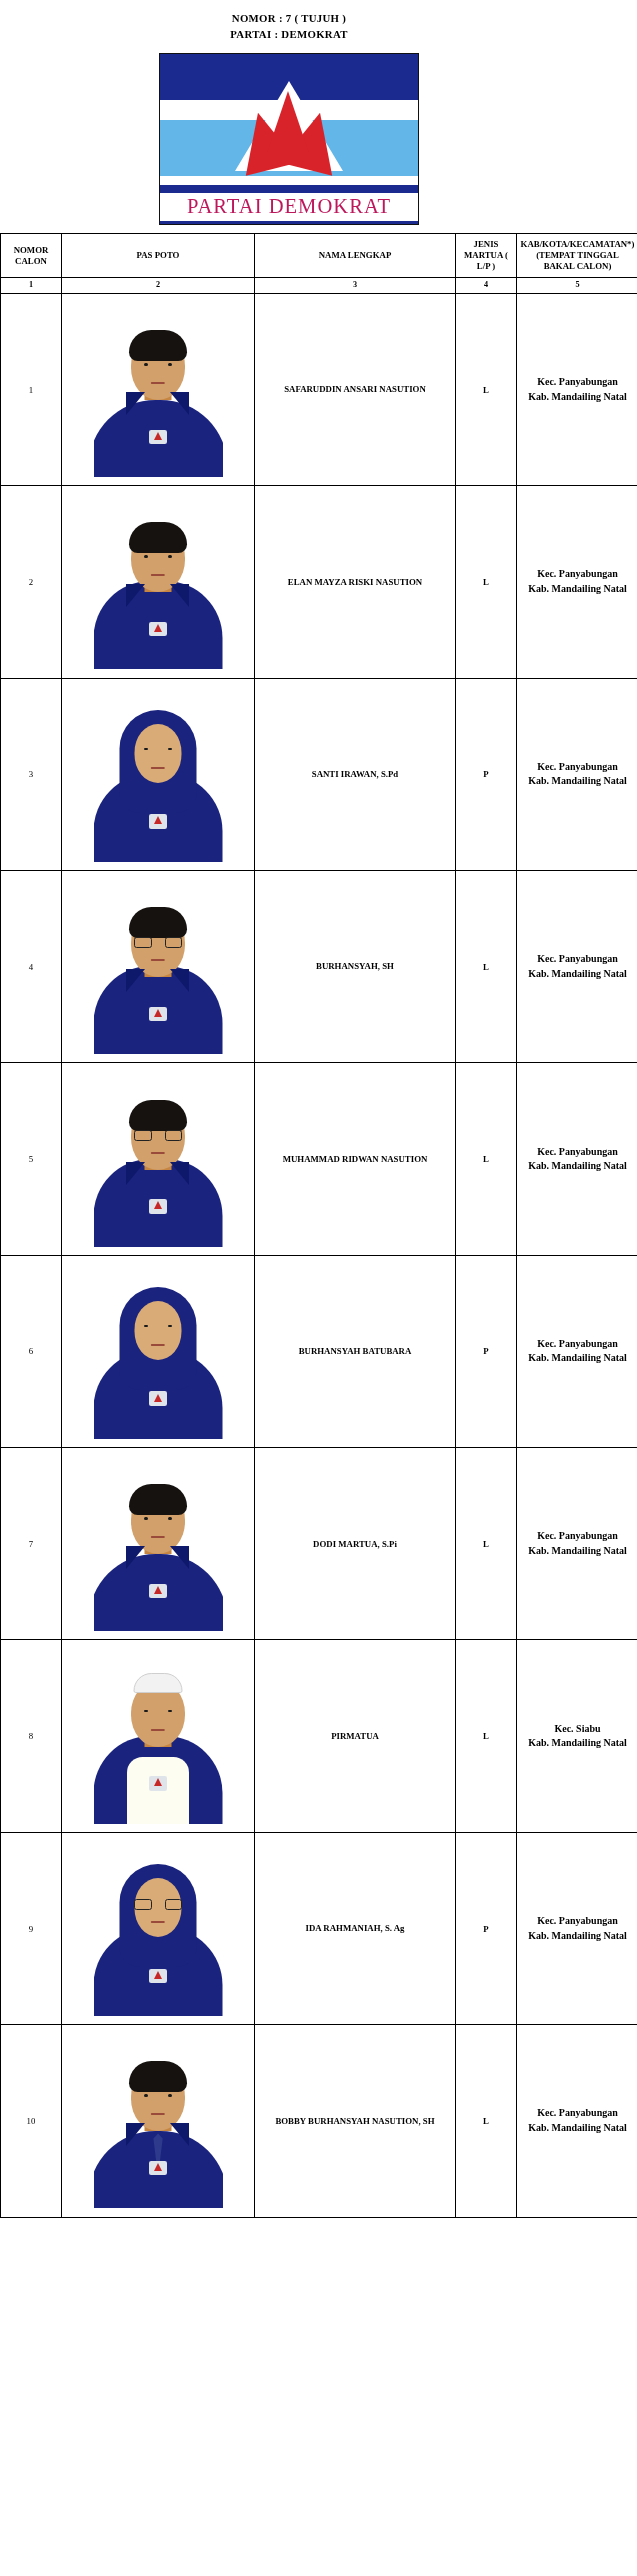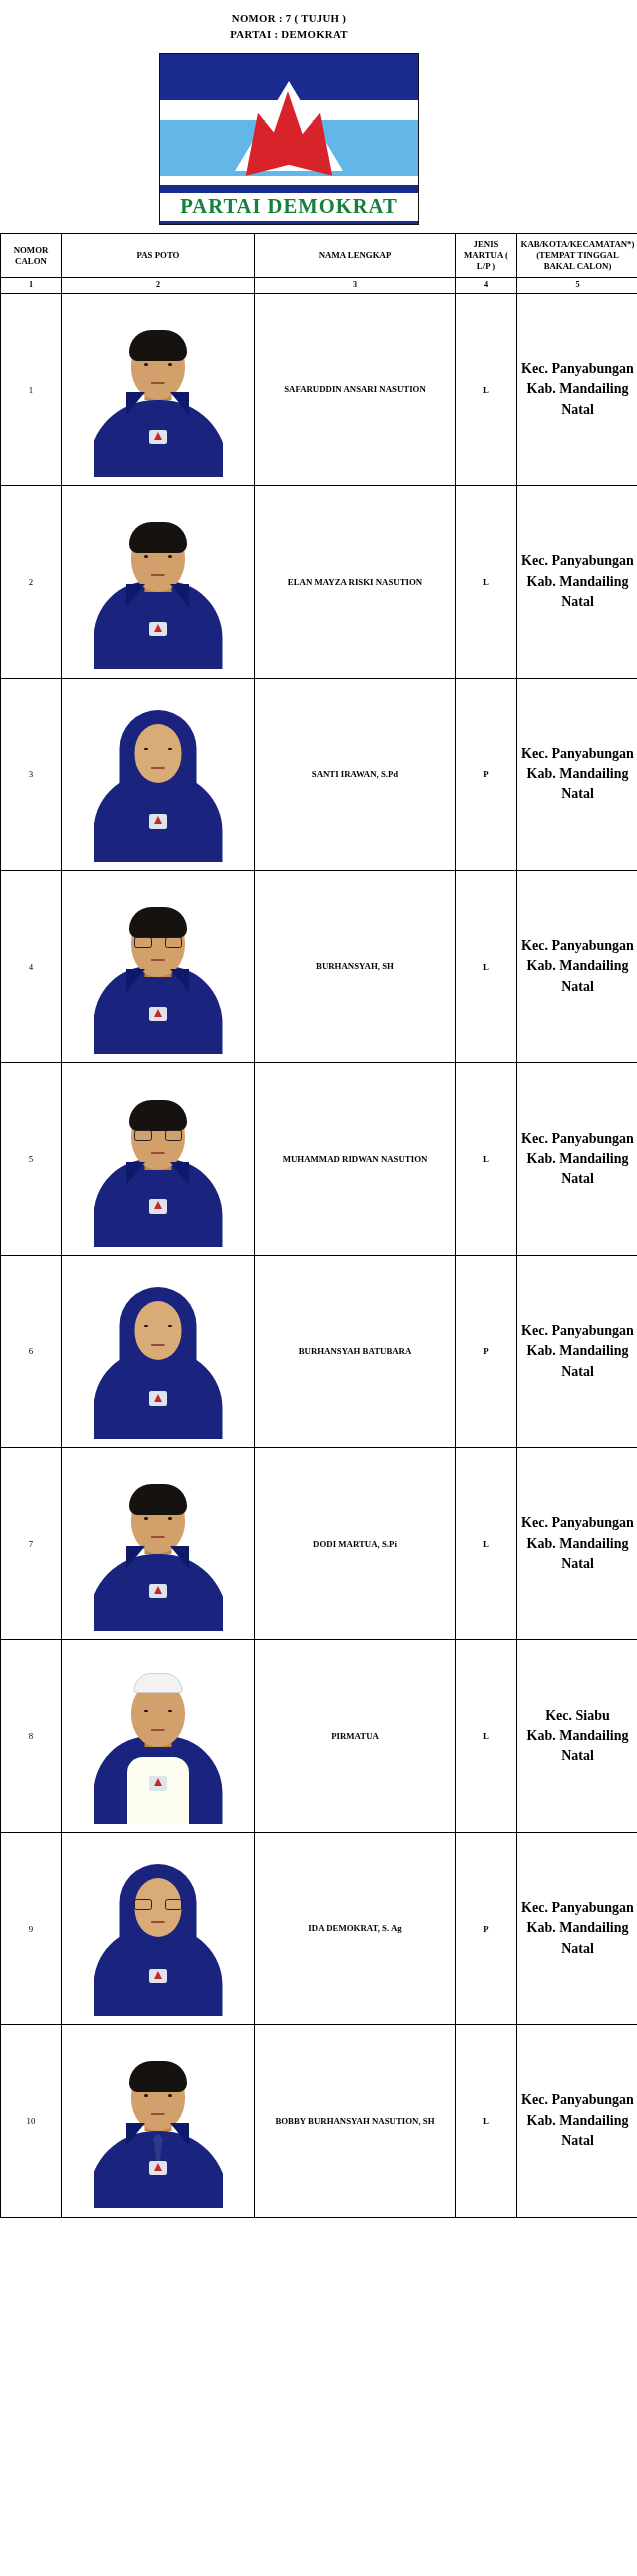--- a/index.html
+++ b/index.html
@@ -105,24 +105,24 @@
     border-left: 21.6px solid transparent;
     border-right: 21.6px solid transparent;
     border-bottom: 62px solid #d8232a;
     left: 32px; top: 10.3px;
   }
   .logo .logo-text {
     position: absolute;
     left: 0; right: 0;
     bottom: 3.1px;
     text-align: center;
-    color: #15803d;
+    color: #be185d;
     background: #ffffff;
     font-family: "Liberation Serif", serif;
-    font-weight: bold;
+    font-weight: normal;
     font-size: 20.6px;
     letter-spacing: 1px;
     padding: 2.1px 0 3.1px 0;
   }
   
   table.main {
     border-collapse: collapse;
     width: 637px;
     table-layout: fixed;
   }
@@ -155,21 +155,21 @@
     font-size: 8.8px;
     font-weight: bold;
     line-height: 1.4;
     padding: 3.1px 5.2px;
   }
   td.jk {
     font-size: 8.8px;
     font-weight: bold;
   }
   td.wilayah {
-    font-size: 14px;
+    font-size: 10px;
     font-weight: bold;
     line-height: 1.45;
     padding: 3.1px 4.1px;
   }
   td.foto {
     padding: 8.2px 0;
   }
   
   .photo {
     width: 129px;
@@ -608,21 +608,21 @@
           <div class="photo">
             <div class="bg"></div>
             <div class="body"></div>
             <div class="hijab"></div>
             <div class="face-hijab"></div>
             <div class="glasses"></div>
             <div class="mouth"></div>
             <div class="emblem"></div>
           </div>
         </td>
-        <td class="nama">IDA DEMOKRAT, S. Ag</td>
+        <td class="nama">IDA RAHMANIAH, S. Ag</td>
         <td class="jk">P</td>
         <td class="wilayah">
           <div>Kec. Panyabungan</div>
           <div>Kab. Mandailing Natal</div>
         </td>
       </tr>
 
       <tr>
         <td class="no">10</td>
         <td class="foto">

